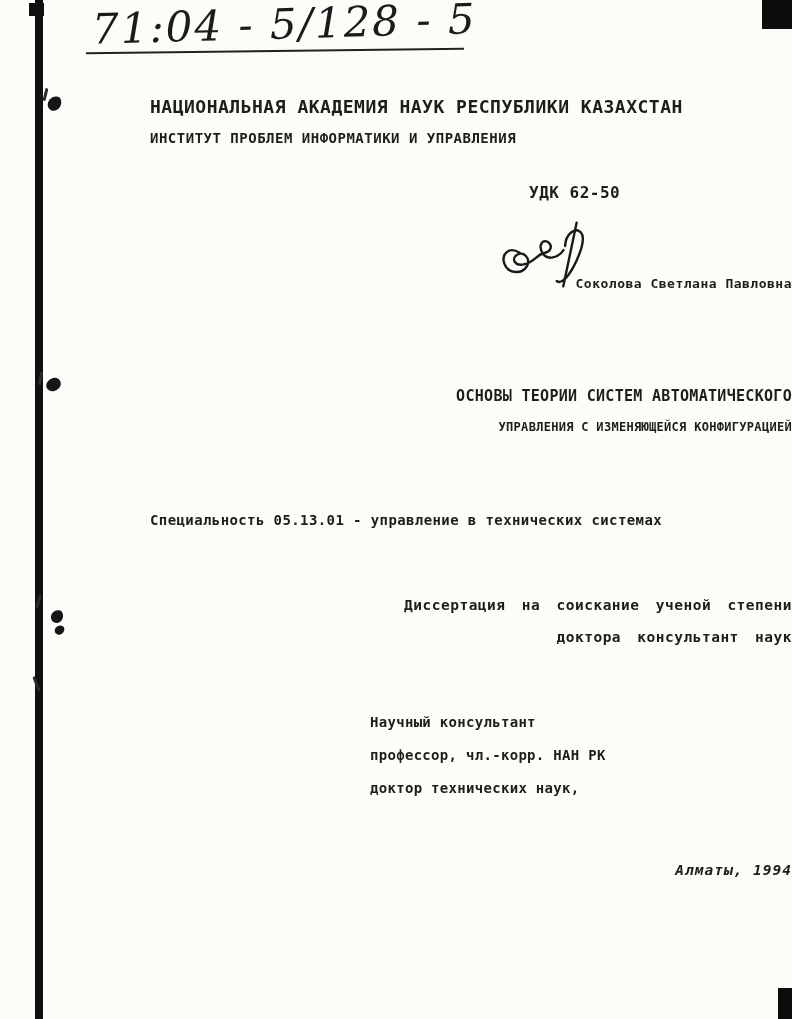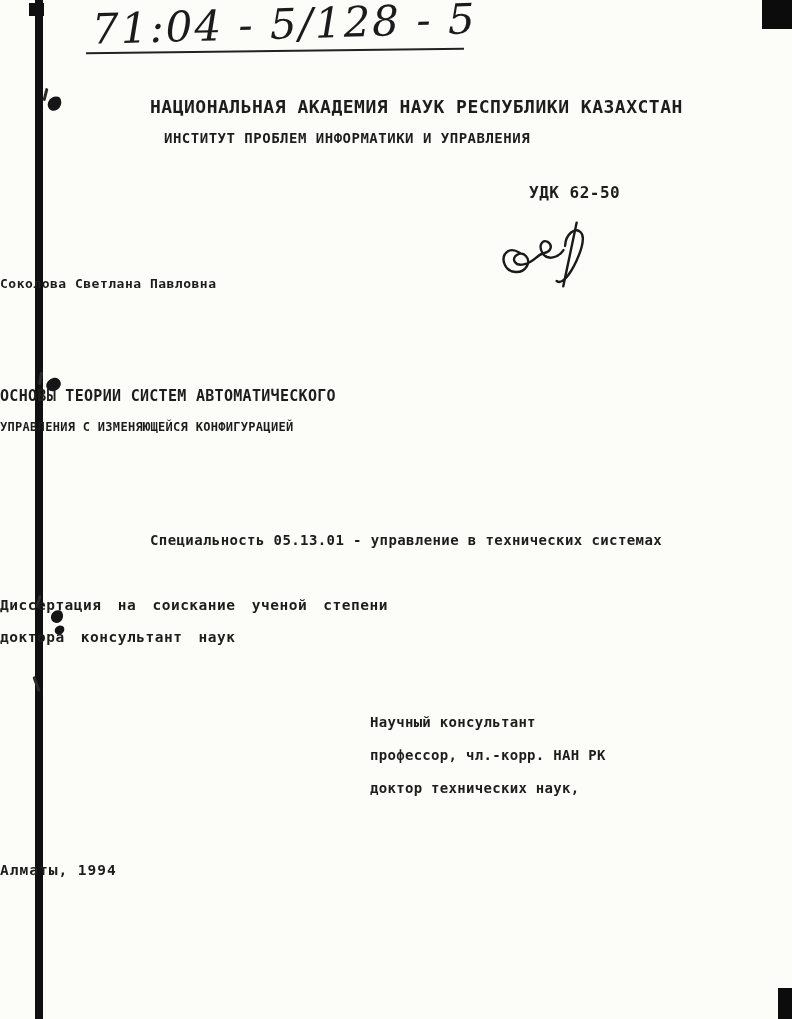--- a/index.html
+++ b/index.html
@@ -46,35 +46,35 @@
   }
   .hand-underline {
     left: 86px; top: 50px; width: 378px; height: 2px;
     background: #222;
     transform: rotate(-0.7deg);
   }
 
   
   .tw { font-weight: 700; white-space: nowrap; }
   .org1 { left: 150px; top: 96px;  font-size: 18px; letter-spacing: 0.5px; }
-  .org2 { left: 150px; top: 130px; font-size: 14px; letter-spacing: 0.5px; margin-left: 14px; }
+  .org2 { left: 150px; top: 130px; font-size: 14px; letter-spacing: 0.5px; }
   .udc  { left: 529px; top: 183px; font-size: 16px; letter-spacing: 0.5px; }
 
-  .centered { left: 0; width: 792px; text-align: left; }
+  .centered { left: 0; width: 792px; text-align: right; }
   .author  { top: 276px; font-size: 13px; letter-spacing: 0.5px; }
   .title1  { top: 387px; font-size: 15px; letter-spacing: 0.3px; }
   .title2  { top: 420px; font-size: 12px; letter-spacing: 0.3px; }
-  .spec    { left: 150px; top: 512px; font-size: 14px; letter-spacing: 0.4px; margin-top: 20px; }
+  .spec    { left: 150px; top: 512px; font-size: 14px; letter-spacing: 0.4px; }
   .degree1 { top: 597px; font-size: 14.5px; letter-spacing: 0.5px; word-spacing: 7px; }
   .degree2 { top: 629px; font-size: 14.5px; letter-spacing: 0.5px; word-spacing: 7px; }
 
   .consultant { left: 370px; top: 706px; font-size: 14px; line-height: 33px; letter-spacing: 0.3px; }
   .consultant div { white-space: nowrap; font-weight: 700; }
 
-  .imprint { top: 862px; font-size: 14.5px; letter-spacing: 1px; }
+  .imprint { top: 862px; font-size: 14.5px; letter-spacing: 1px; font-style: italic; }
 
   
   .signature { left: 494px; top: 222px; width: 104px; height: 68px; transform: rotate(-6deg); }
   .signature svg { width: 100%; height: 100%; display: block; }
 </style>
 </head>
 <body>
 
 <div class="page">
 

